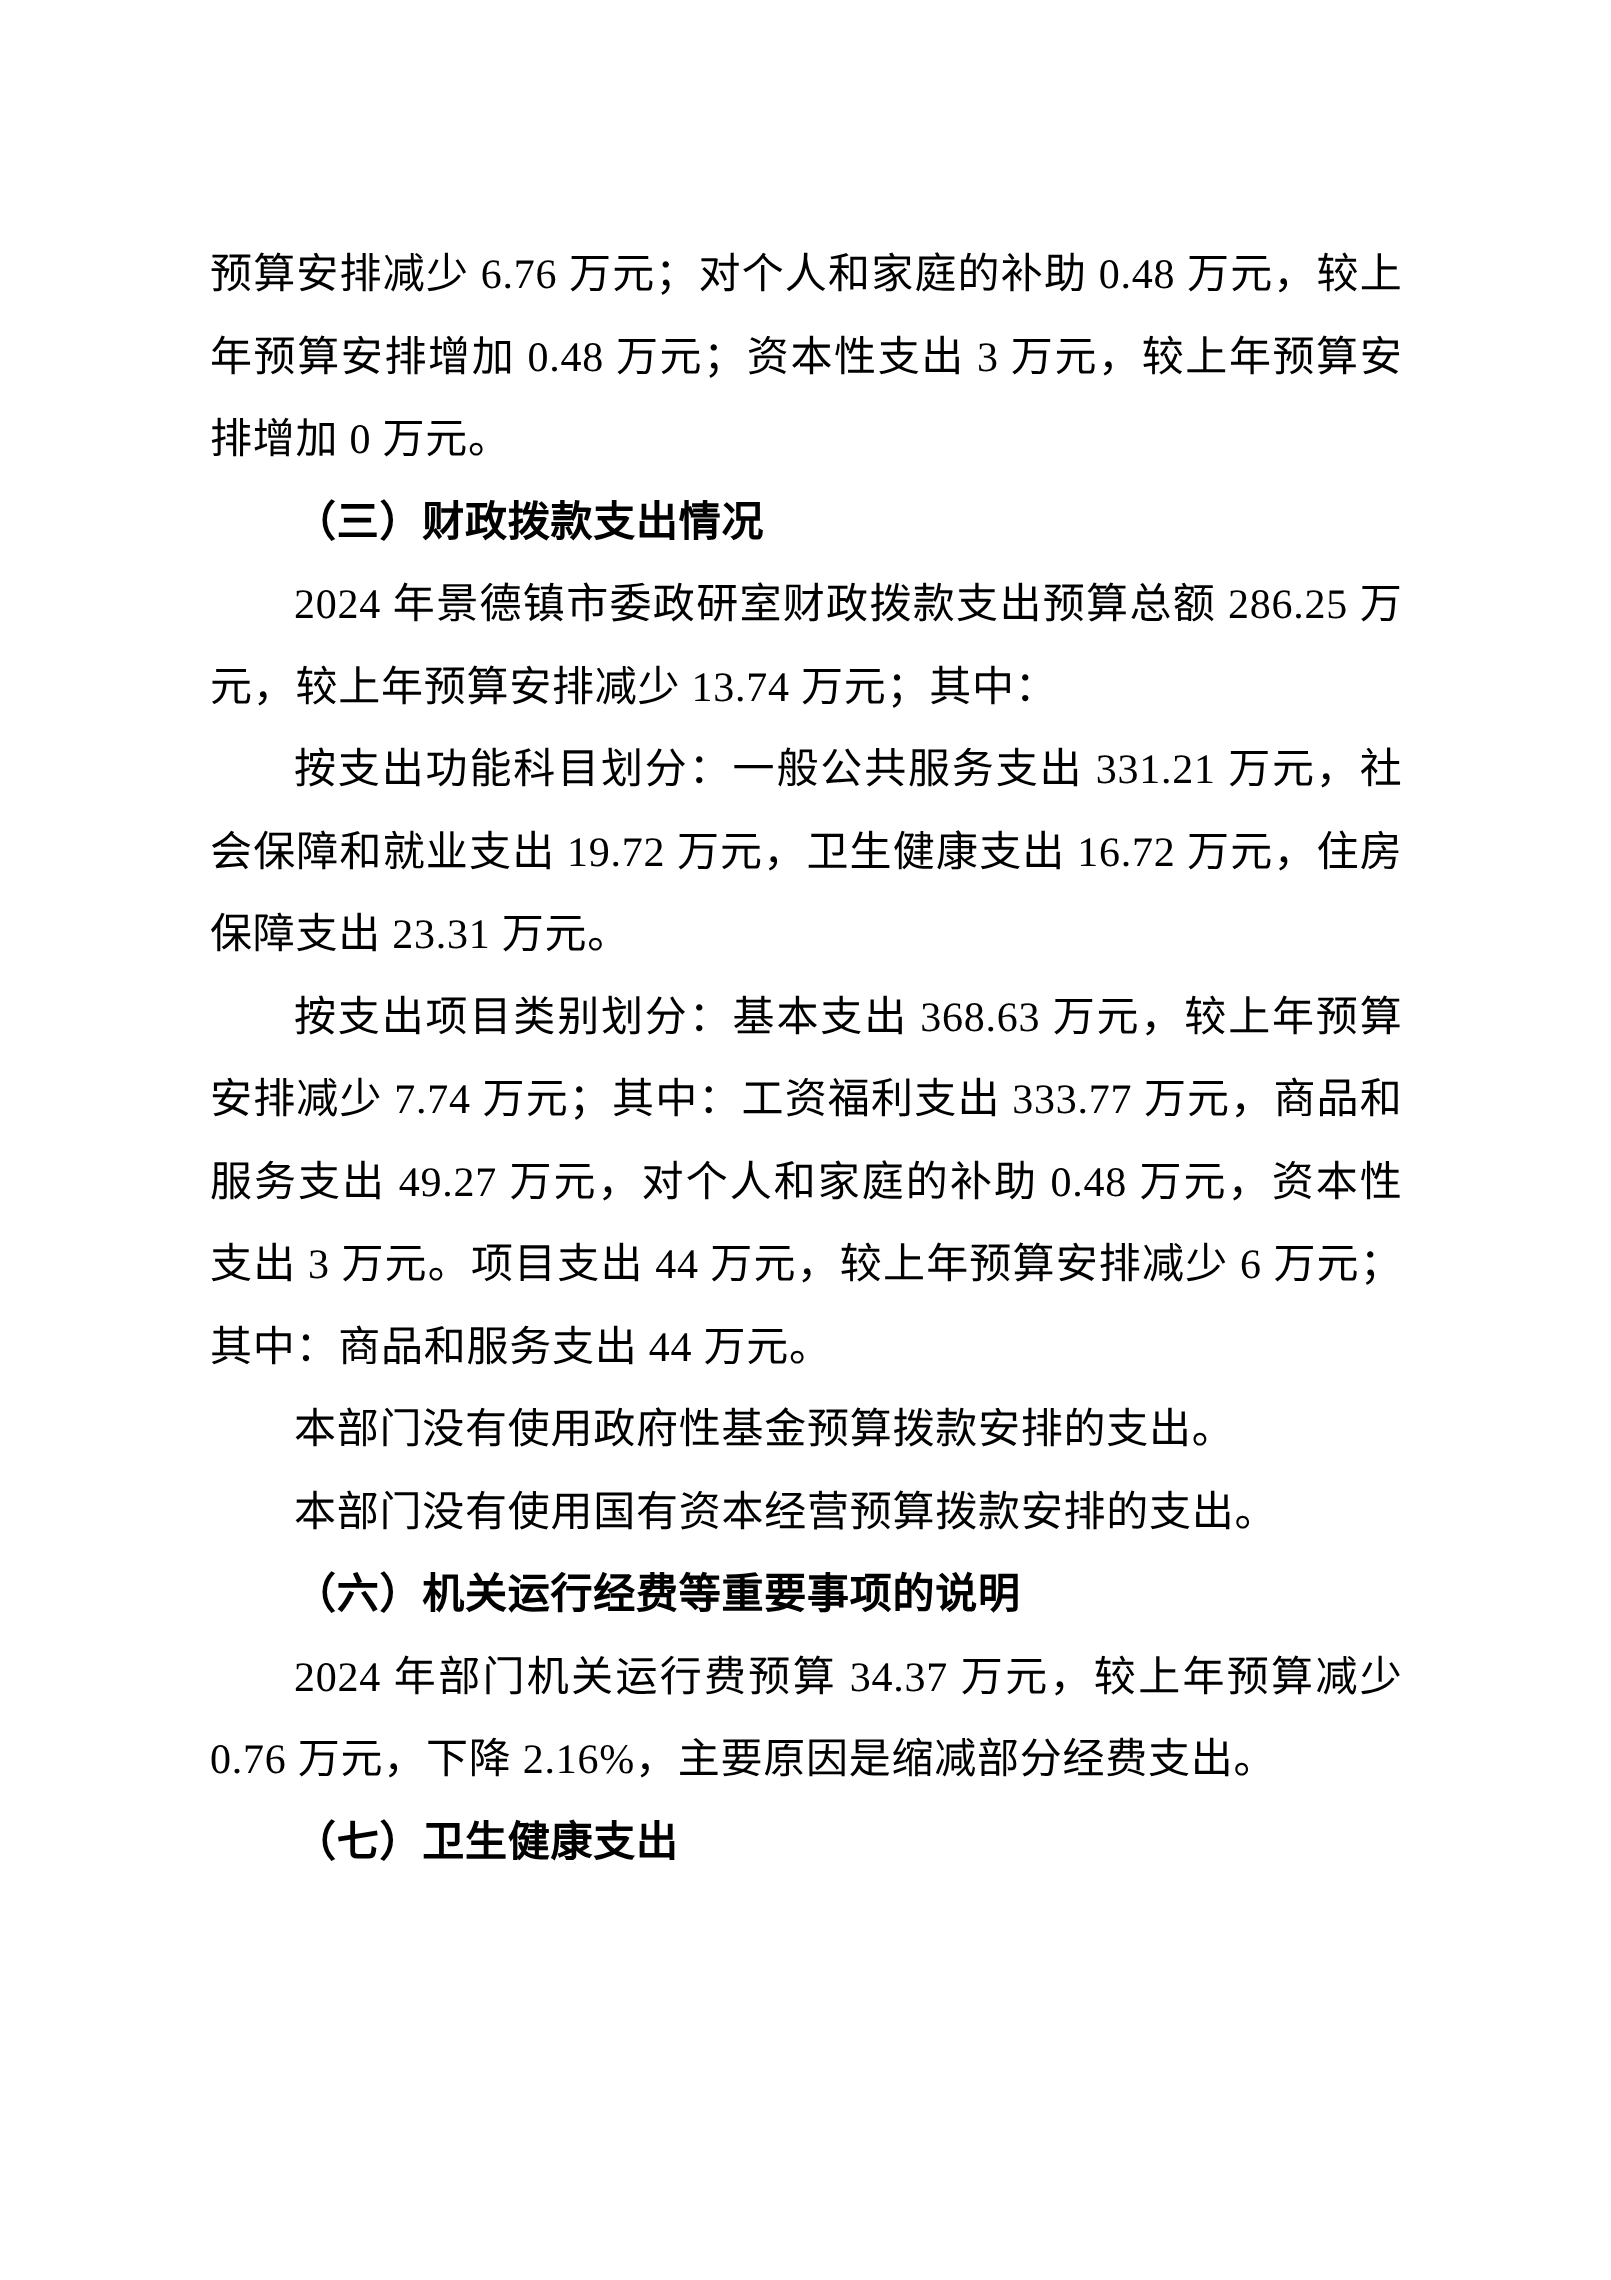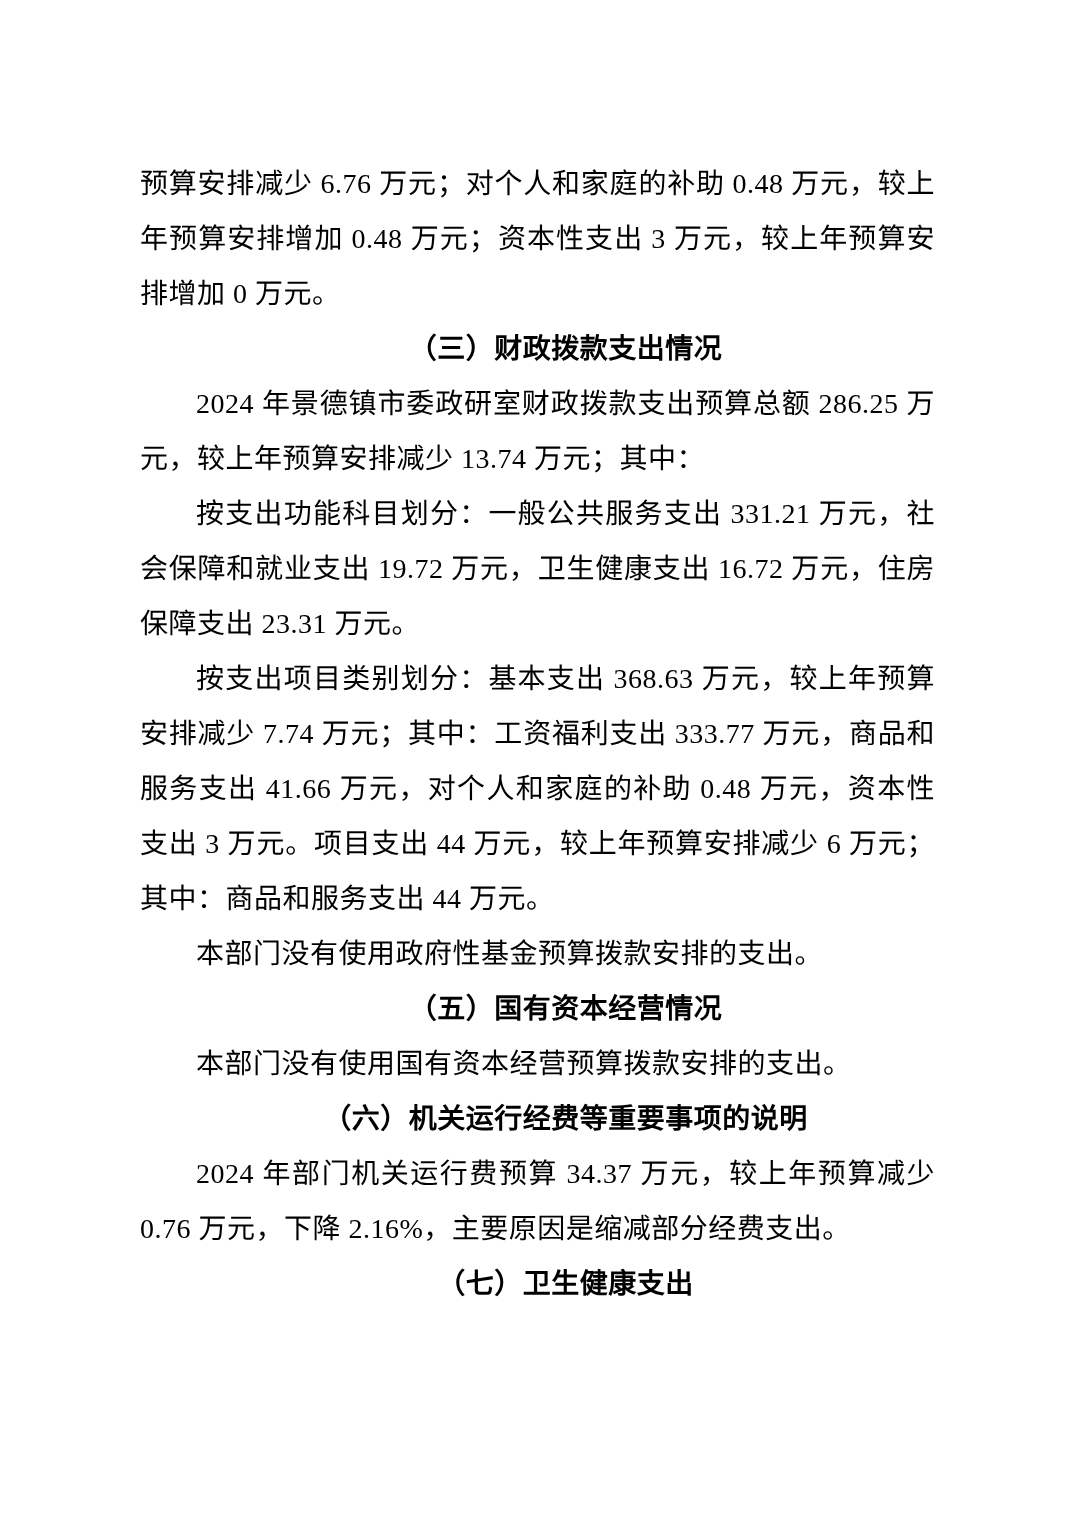--- a/index.html
+++ b/index.html
@@ -34,33 +34,32 @@
     text-indent: 2em;
     letter-spacing: 0.5px;
     word-break: break-all;
     overflow-wrap: break-word;
   }
   .content p.no-indent {
     text-indent: 0;
   }
   .content p.heading {
     font-weight: bold;
-    text-align: center;
+    text-align: left;
   }
 </style>
 </head>
 <body>
 
 <div class="page">
   <div class="content">
     <p class="no-indent">预算安排减少 6.76 万元；对个人和家庭的补助 0.48 万元，较上年预算安排增加 0.48 万元；资本性支出 3 万元，较上年预算安排增加 0 万元。</p>
     <p class="heading">（三）财政拨款支出情况</p>
     <p>2024 年景德镇市委政研室财政拨款支出预算总额 286.25 万元，较上年预算安排减少 13.74 万元；其中：</p>
     <p>按支出功能科目划分：一般公共服务支出 331.21 万元，社会保障和就业支出 19.72 万元，卫生健康支出 16.72 万元，住房保障支出 23.31 万元。</p>
-    <p>按支出项目类别划分：基本支出 368.63 万元，较上年预算安排减少 7.74 万元；其中：工资福利支出 333.77 万元，商品和服务支出 41.66 万元，对个人和家庭的补助 0.48 万元，资本性支出 3 万元。项目支出 44 万元，较上年预算安排减少 6 万元；其中：商品和服务支出 44 万元。</p>
+    <p>按支出项目类别划分：基本支出 368.63 万元，较上年预算安排减少 7.74 万元；其中：工资福利支出 333.77 万元，商品和服务支出 49.27 万元，对个人和家庭的补助 0.48 万元，资本性支出 3 万元。项目支出 44 万元，较上年预算安排减少 6 万元；其中：商品和服务支出 44 万元。</p>
     <p>本部门没有使用政府性基金预算拨款安排的支出。</p>
-    <p class="heading">（五）国有资本经营情况</p>
     <p>本部门没有使用国有资本经营预算拨款安排的支出。</p>
     <p class="heading">（六）机关运行经费等重要事项的说明</p>
     <p>2024 年部门机关运行费预算 34.37 万元，较上年预算减少 0.76 万元，下降 2.16%，主要原因是缩减部分经费支出。</p>
     <p class="heading">（七）卫生健康支出</p>
   </div>
 </div>
 
 </body></html>

